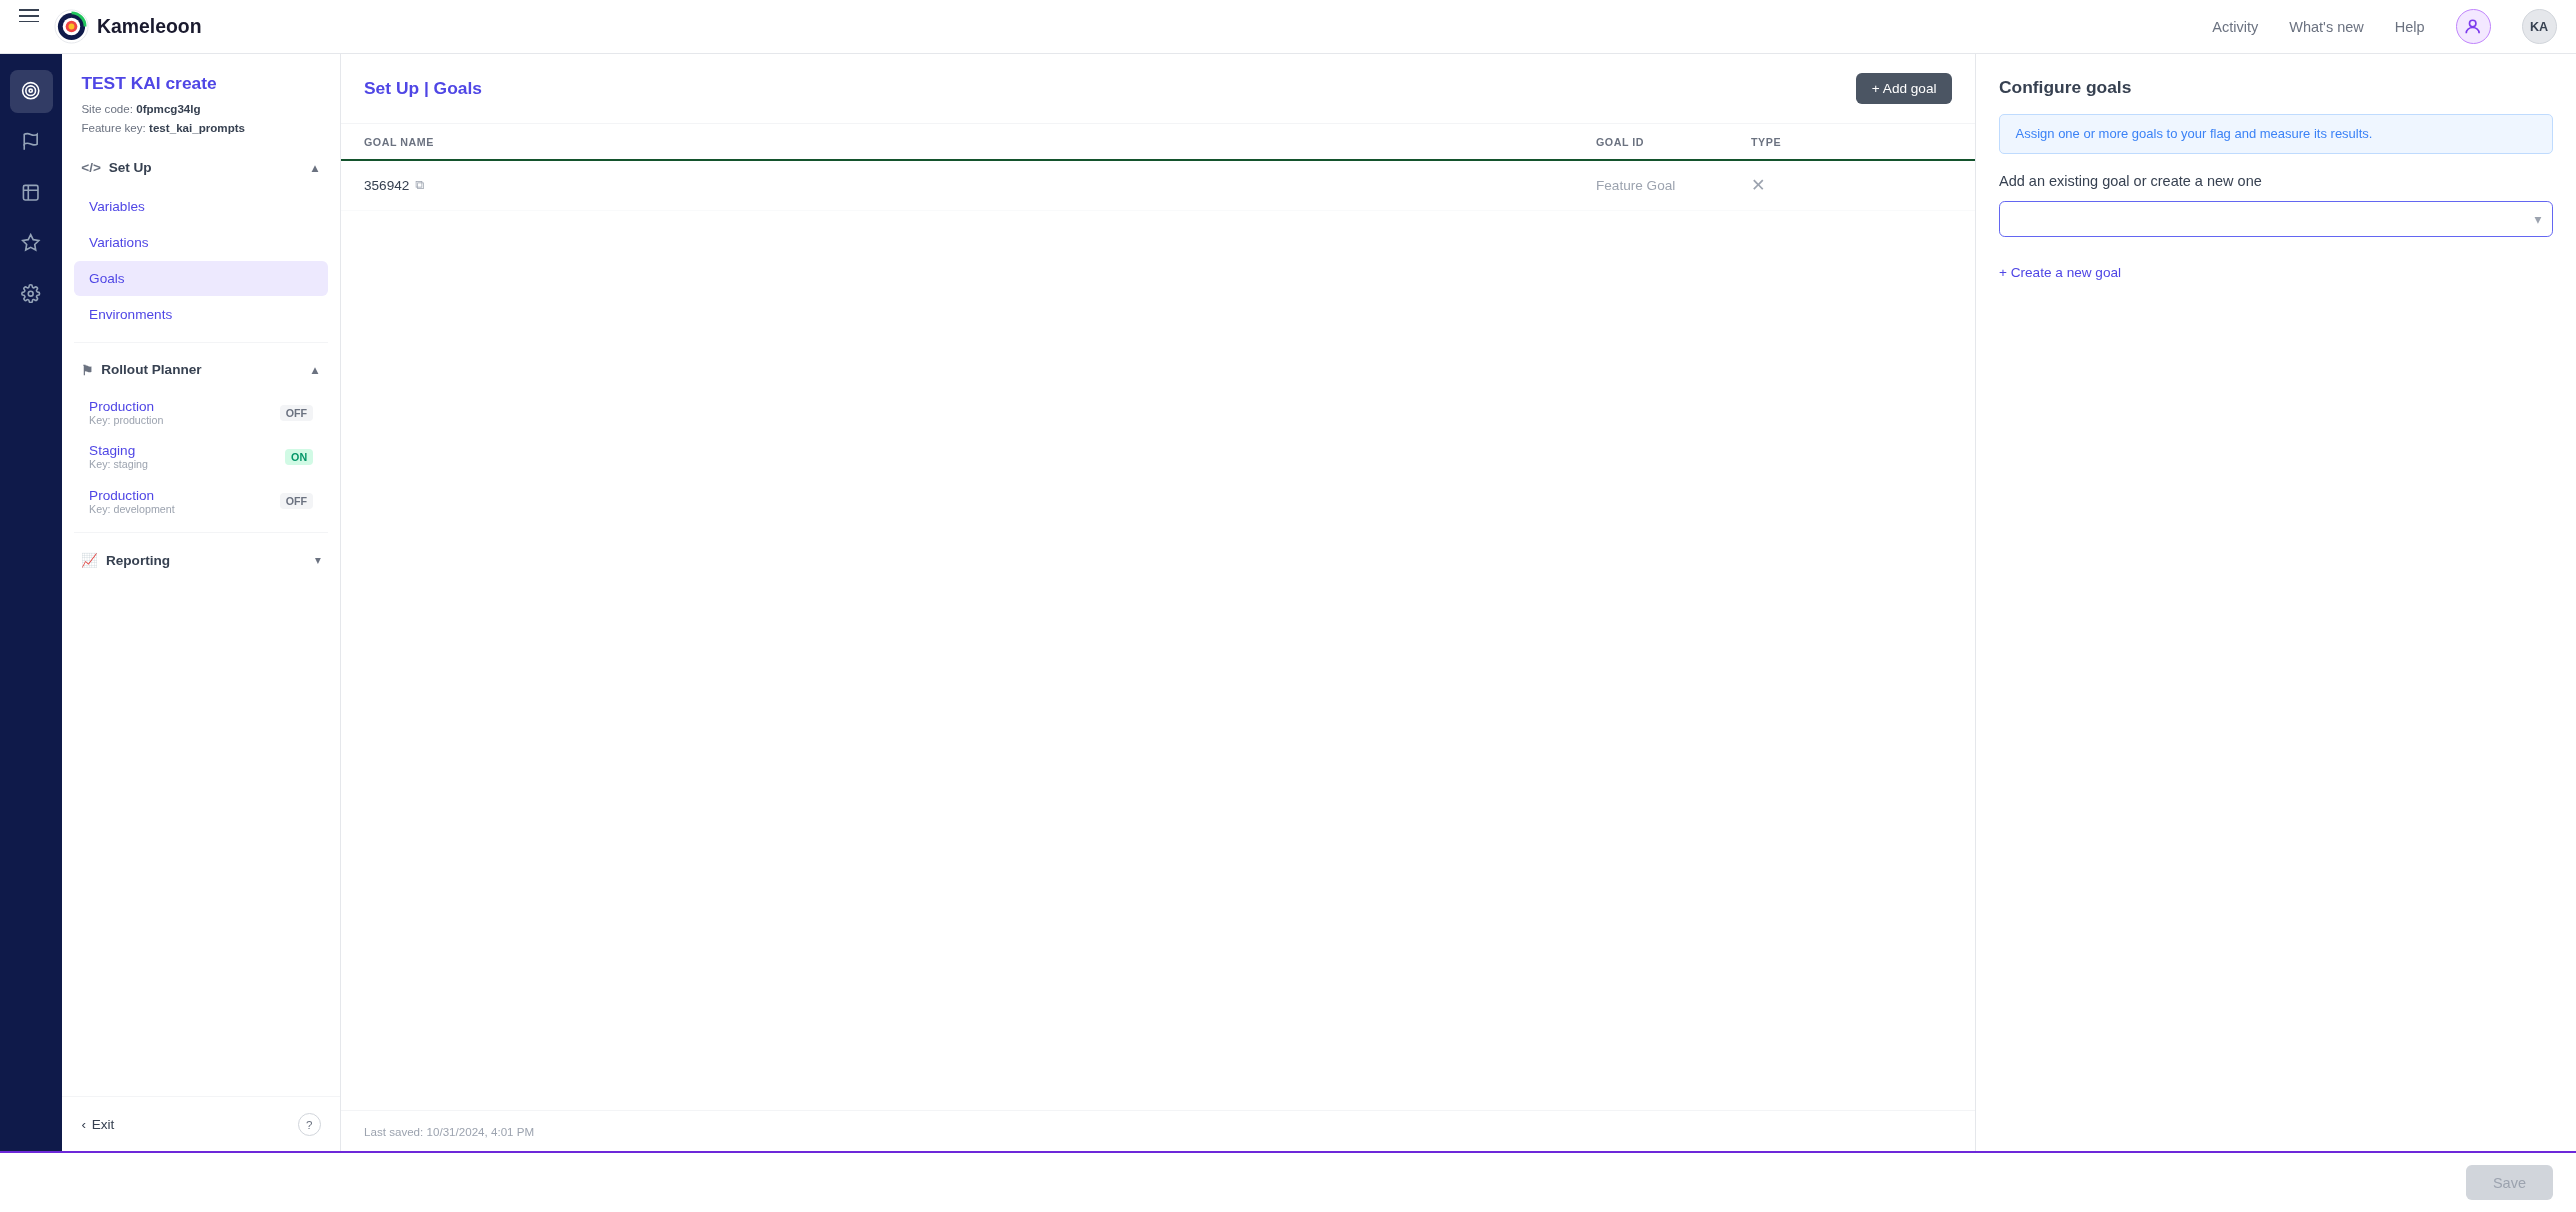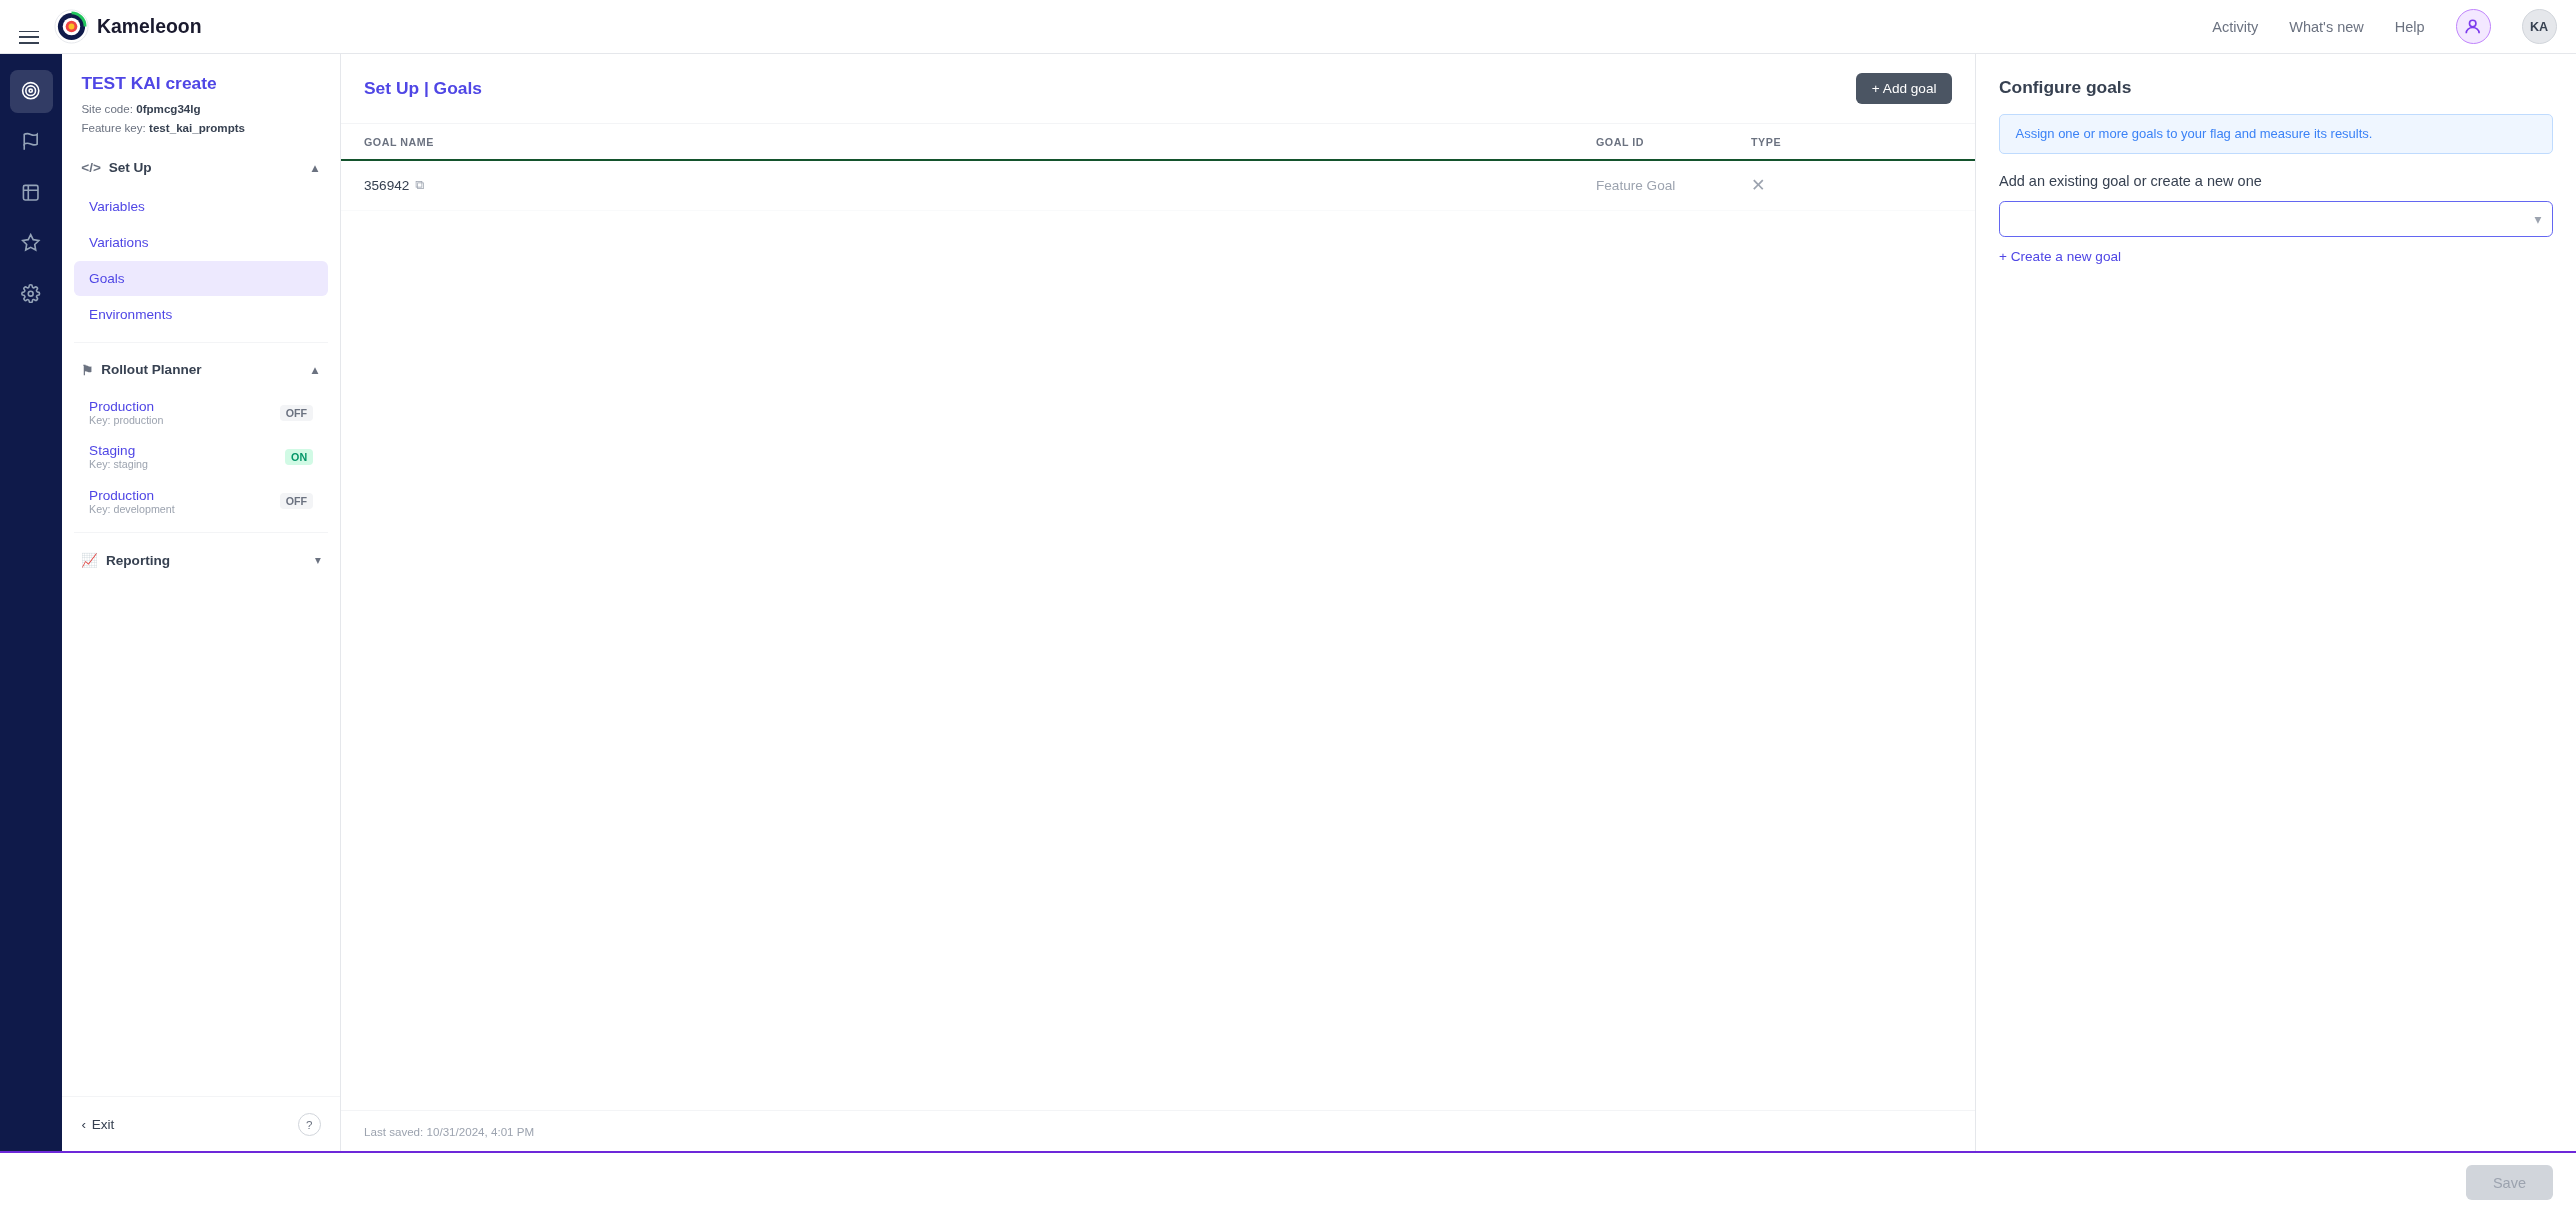--- a/index.html
+++ b/index.html
@@ -3,21 +3,21 @@
   <meta charset="utf-8">
   <style>
     * { box-sizing: border-box; margin: 0; padding: 0; }
     body { font-family: -apple-system, BlinkMacSystemFont, 'Segoe UI', sans-serif; background: #f5f5f5; display: flex; flex-direction: column; height: 100vh; overflow: hidden; }
 
     
     .top-nav {
       display: flex; align-items: center; height: 54px; background: #fff;
       border-bottom: 1px solid #e5e7eb; padding: 0 19.4px; z-index: 100; flex-shrink: 0;
     }
-    .top-nav-left { display: flex; align-items: flex-end; gap: 15.5px; }
+    .top-nav-left { display: flex; align-items: flex-start; gap: 15.5px; }
     .hamburger { cursor: pointer; display: flex; flex-direction: column; gap: 3.9px; }
     .hamburger span { display: block; width: 19.4px; height: 1.9px; background: #374151; }
     .logo-area { display: flex; align-items: center; gap: 7.7px; }
     .logo-text { font-size: 19.4px; font-weight: 600; color: #1a1a2e; }
     .top-nav-right { margin-left: auto; display: flex; align-items: center; gap: 31px; }
     .nav-link { font-size: 14.5px; color: #6b7280; cursor: pointer; }
     .avatar-circle { width: 35px; height: 35px; border-radius: 50%; background: #e5e7eb; display: flex; align-items: center; justify-content: center; font-size: 12.6px; font-weight: 600; color: #374151; cursor: pointer; border: 1.9px solid #d1d5db; }
     .avatar-circle.user-icon { background: #f3e8ff; border-color: #c084fc; color: #7c3aed; }
 
     
@@ -138,21 +138,21 @@
     .goal-search-wrapper { position: relative; }
     .goal-search-input {
       width: 100%; padding: 9.7px 13.6px; border: 1.5px solid #6366f1; border-radius: 5.8px;
       font-size: 13.6px; outline: none; color: #374151;
     }
     .dropdown-arrow {
       position: absolute; right: 11.6px; top: 50%; transform: translateY(-50%);
       font-size: 13.6px; color: #9ca3af; pointer-events: none;
     }
     .create-goal-link {
-      display: flex; gap: 3.9px; margin-top: 12px;
+      display: flex; gap: 3.9px; margin-top: 28px;
       font-size: 13.6px; color: #4f46e5; cursor: pointer;
     }
 
     
     .bottom-bar {
       display: flex; align-items: center; justify-content: flex-end;
       padding: 11.6px 23px; background: #fff; border-top: 2px solid #6d28d9;
       flex-shrink: 0;
     }
     .save-btn {

